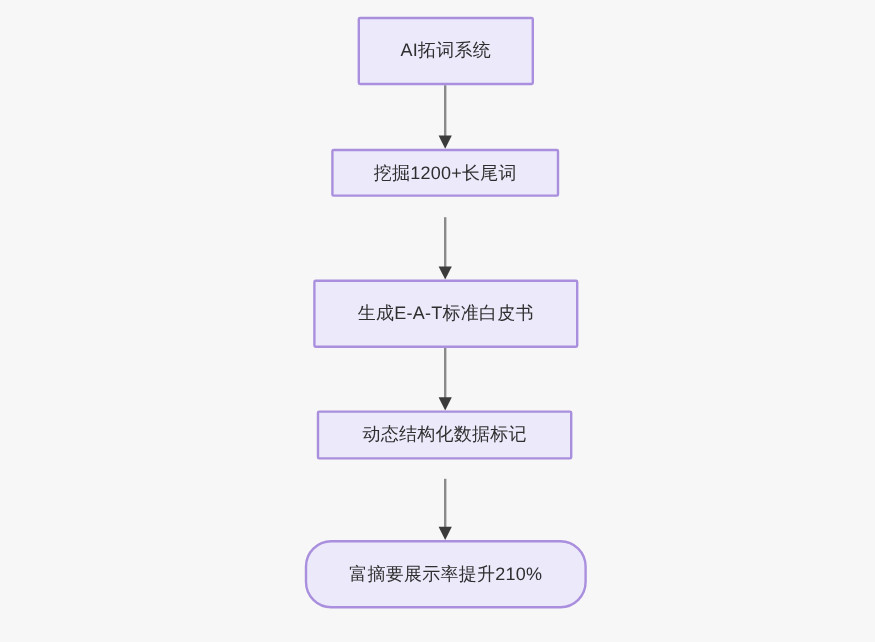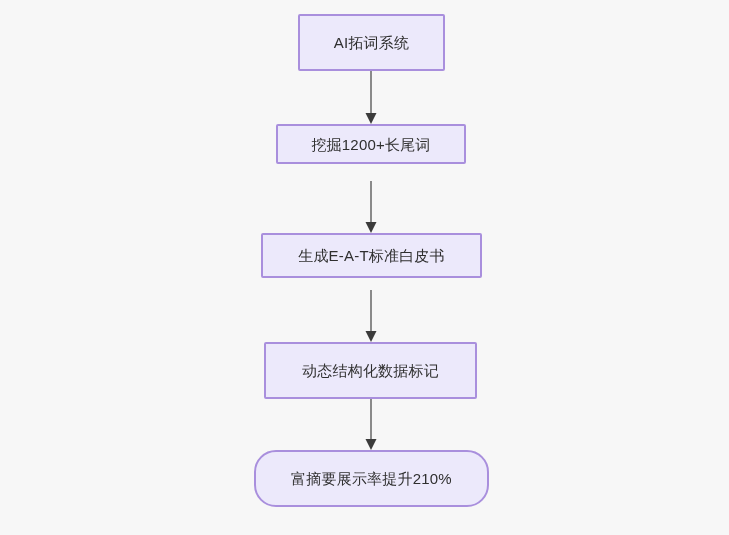--- a/index.html
+++ b/index.html
@@ -76,25 +76,25 @@
   </svg>
 
   <div class="node" style="left:298px; top:14px; width:147px; height:57px;">
     <span class="node-label">AI拓词系统</span>
   </div>
 
   <div class="node" style="left:276px; top:124px; width:190px; height:40px;">
     <span class="node-label">挖掘1200+长尾词</span>
   </div>
 
-  <div class="node" style="left:261px; top:233px; width:221px; height:45px;">
+  <div class="node" style="left:261px; top:233px; width:221px; height:57px;">
     <span class="node-label">生成E-A-T标准白皮书</span>
   </div>
 
-  <div class="node" style="left:264px; top:342px; width:213px; height:57px;">
+  <div class="node" style="left:264px; top:342px; width:213px; height:41px;">
     <span class="node-label">动态结构化数据标记</span>
   </div>
 
   <div class="node" style="left:254px; top:450px; width:235px; height:57px;border-radius:22px;">
     <span class="node-label">富摘要展示率提升210%</span>
   </div>
 
 </div>
 
 </body></html>

